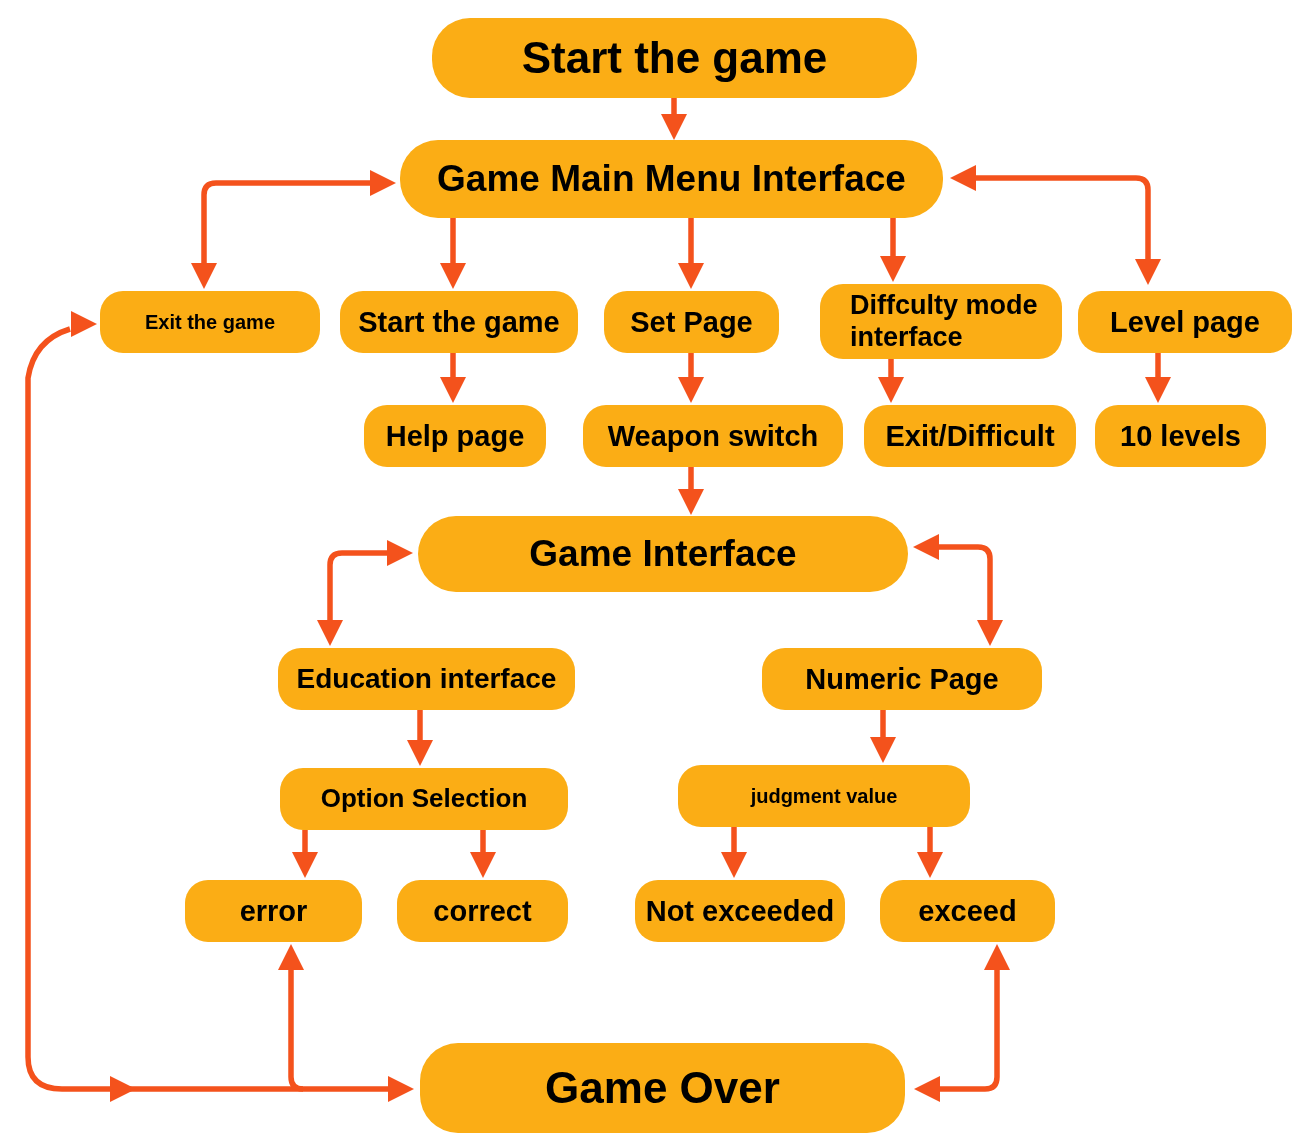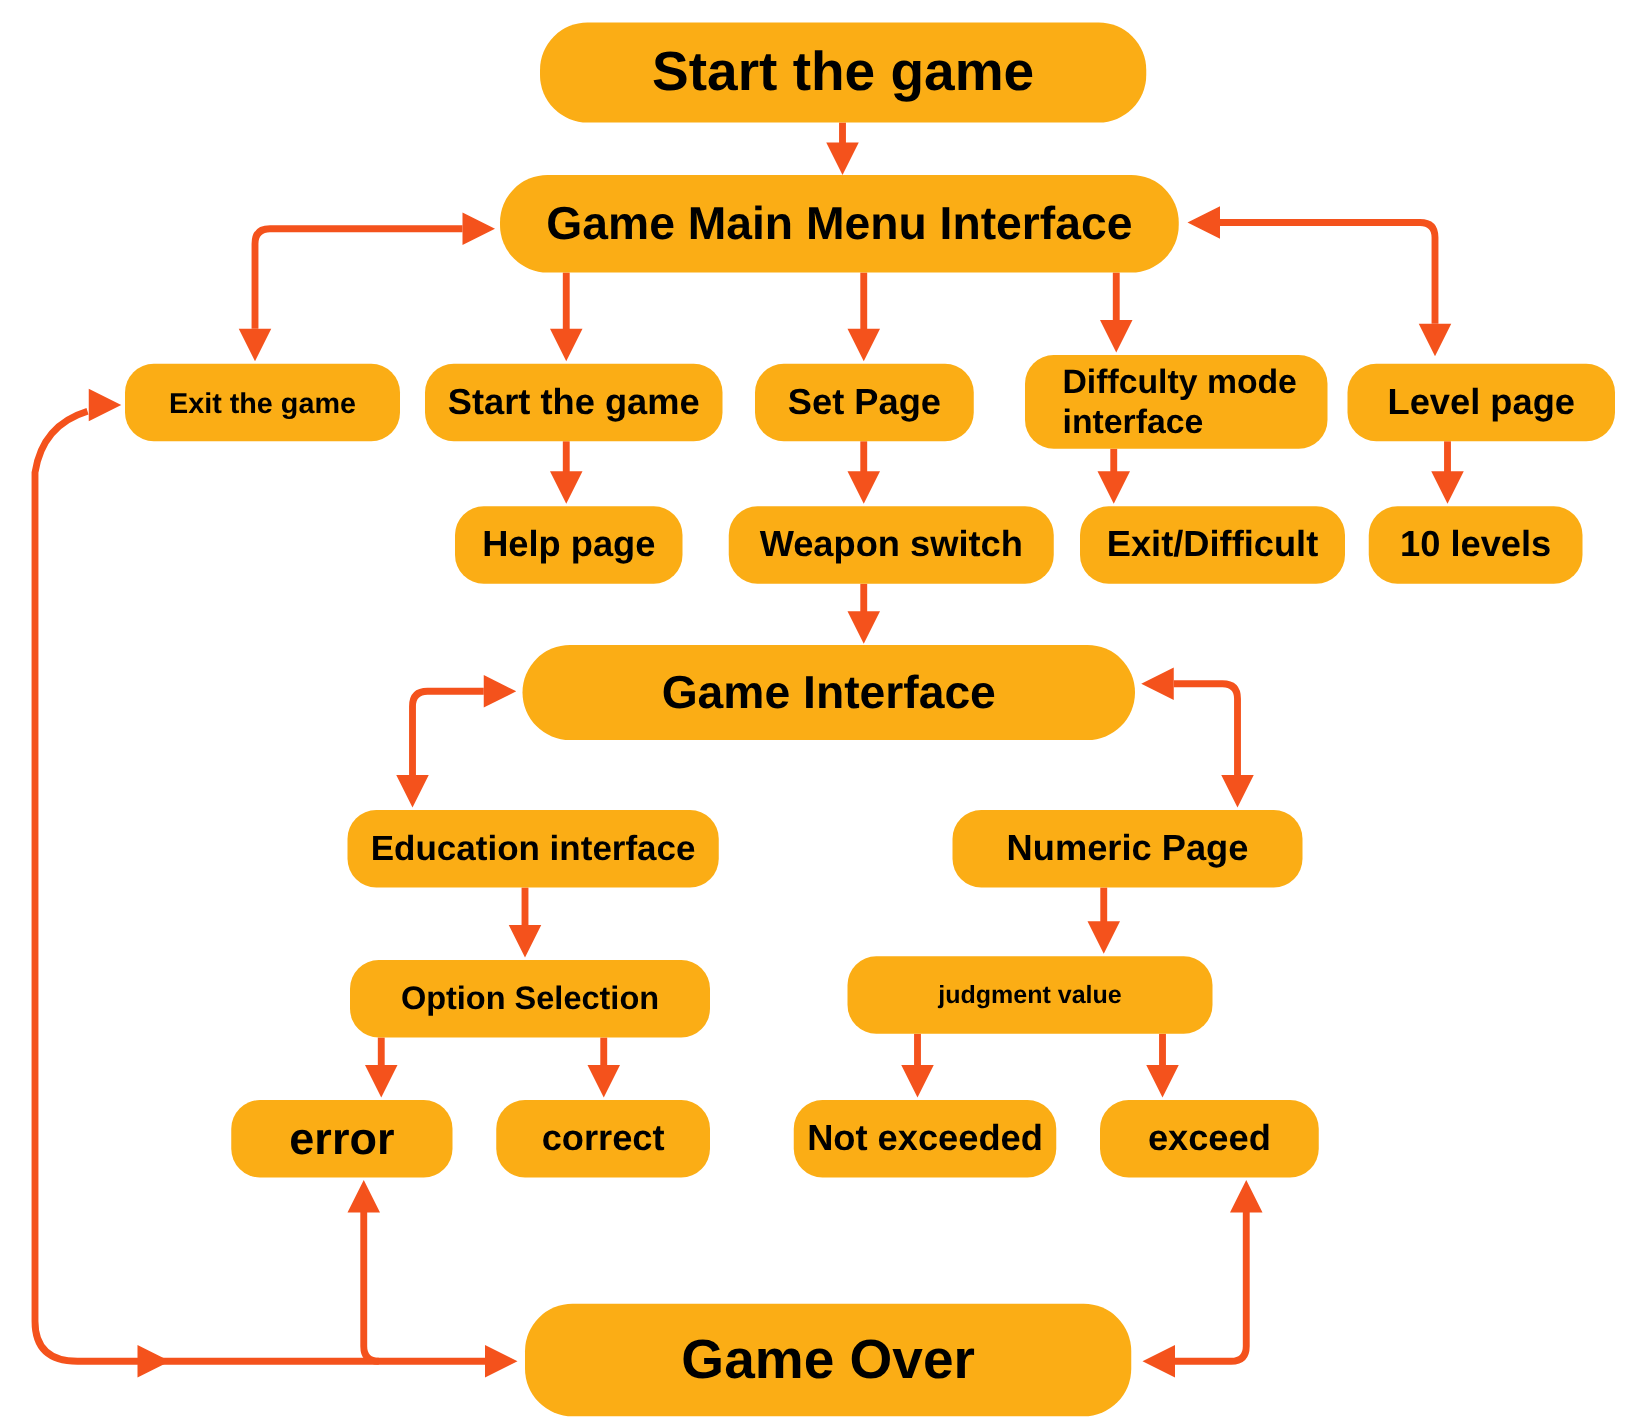--- a/index.html
+++ b/index.html
@@ -135,21 +135,21 @@
       <path d="M940 1089 H985 Q997 1089 997 1077 V968"></path>
       <polygon points="914,1089 940,1076 940,1102"></polygon>
       <polygon points="997,944 984,970 1010,970"></polygon>
     </g>
   </svg>
 
   <div class="node xl" style="left:432px;top:18px;width:485px;height:80px;font-size:44px">Start the game</div>
 
   <div class="node xl" style="left:400px;top:140px;width:543px;height:78px;font-size:37px">Game Main Menu Interface</div>
 
-  <div class="node" style="left:100px;top:291px;width:220px;height:62px;font-size:23px">Exit the game</div>
+  <div class="node" style="left:100px;top:291px;width:220px;height:62px;font-size:20px">Exit the game</div>
 
   <div class="node" style="left:340px;top:291px;width:238px;height:62px;font-size:29px">Start the game</div>
 
   <div class="node" style="left:604px;top:291px;width:175px;height:62px;font-size:29px">Set Page</div>
 
   <div class="node two-line" style="left:820px;top:284px;width:242px;height:75px;font-size:27px">Diffculty mode
 interface</div>
 
   <div class="node" style="left:1078px;top:291px;width:214px;height:62px;font-size:29px">Level page</div>
 
@@ -164,21 +164,21 @@
   <div class="node xl" style="left:418px;top:516px;width:490px;height:76px;font-size:37px">Game Interface</div>
 
   <div class="node" style="left:762px;top:648px;width:280px;height:62px;font-size:29px">Numeric Page</div>
 
   <div class="node" style="left:278px;top:648px;width:297px;height:62px;font-size:28px">Education interface</div>
 
   <div class="node" style="left:280px;top:768px;width:288px;height:62px;font-size:26px">Option Selection</div>
 
   <div class="node" style="left:678px;top:765px;width:292px;height:62px;font-size:20px">judgment value</div>
 
-  <div class="node" style="left:185px;top:880px;width:177px;height:62px;font-size:36px">error</div>
+  <div class="node" style="left:185px;top:880px;width:177px;height:62px;font-size:29px">error</div>
 
   <div class="node" style="left:397px;top:880px;width:171px;height:62px;font-size:29px">correct</div>
 
   <div class="node" style="left:635px;top:880px;width:210px;height:62px;font-size:29px">Not exceeded</div>
 
   <div class="node" style="left:880px;top:880px;width:175px;height:62px;font-size:29px">exceed</div>
 
   <div class="node xl" style="left:420px;top:1043px;width:485px;height:90px;font-size:44px">Game Over</div>
 
 </div>

